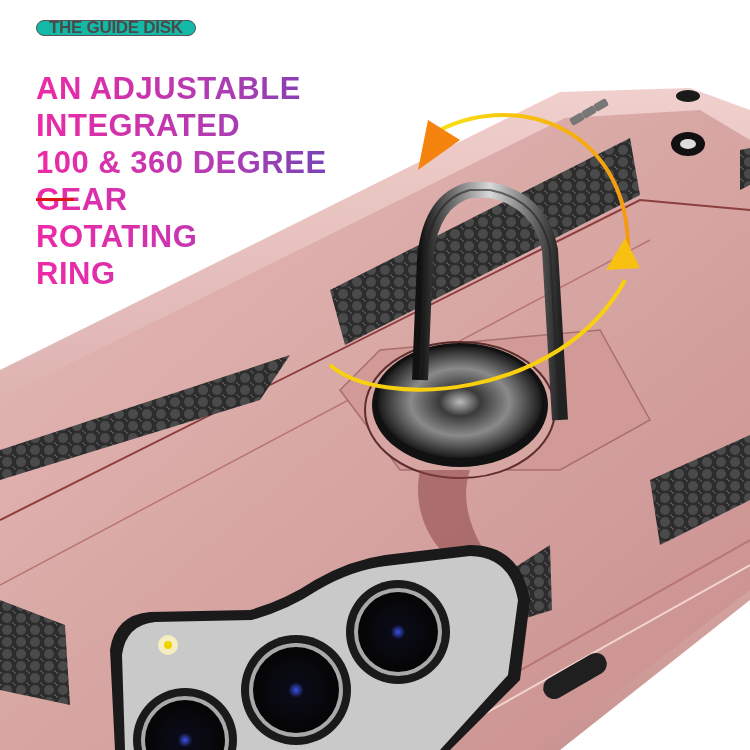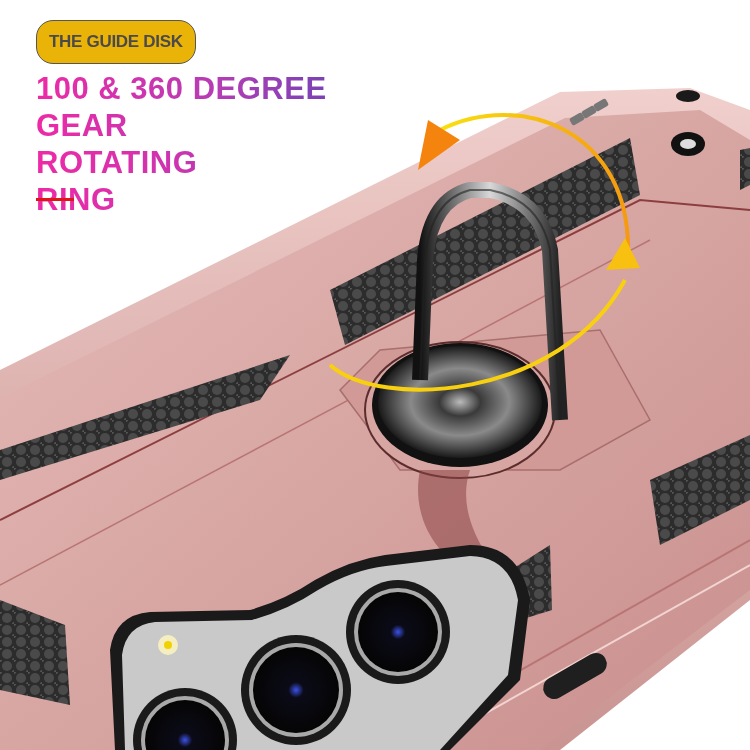--- a/index.html
+++ b/index.html
@@ -6,26 +6,26 @@
     body {
       width: 750px; height: 750px; overflow: hidden; position: relative;
       background: #ffffff;
       font-family: "DejaVu Sans", "Liberation Sans", sans-serif;
     }
     .stage { position: absolute; inset: 0; }
     .scene { position: absolute; left: 0; top: 0; width: 750px; height: 750px; }
 
     .pill {
       position: absolute; left: 36px; top: 20px;
-      height: 44px; padding: 0 12px; box-sizing: border-box;
+      height: 16px; padding: 0 12px; box-sizing: border-box;
       border: 1.5px solid #555; border-radius: 17px;
       display: flex; align-items: center;
       font-family: "Liberation Sans", sans-serif; font-weight: bold;
       font-size: 17px; color: #4a4a4a; letter-spacing: -0.3px;
-      background: #eab308;
+      background: #14b8a6;
     }
     .headline {
       position: absolute; left: 36px; top: 70px; margin: 0;
       font-family: "Liberation Sans", sans-serif; font-weight: bold;
       font-size: 31px; line-height: 37px; letter-spacing: 0.5px;
     }
     .headline span { display: block; background-clip: text; -webkit-background-clip: text; color: transparent; }
     .hl-1 { background-image: linear-gradient(90deg, #ee2aa6 0%, #a93db3 45%, #6140b6 75%, #2255b6 100%); width: 448px; }
     .hl-2 { background-image: linear-gradient(90deg, #ee2aa6 0%, #b43db5 50%, #5046b5 100%); width: 365px; }
     .hl-3 { background-image: linear-gradient(90deg, #ee2aa6 0%, #cc35b0 60%, #8e3cb4 100%); width: 240px; }
@@ -146,19 +146,20 @@
       <path d="M628,252 C630,130 520,90 440,130" fill="none" stroke="url(#yellowArc)" stroke-width="4"></path>
       <polygon points="418,170 428,120 460,140" fill="#f5840f"></polygon>
       <path d="M330,365 C380,410 560,400 625,280" fill="none" stroke="#f8d010" stroke-width="4"></path>
       <polygon points="625,238 606,270 640,268" fill="#f8c010"></polygon>
     </g>
   </svg>
 
   <div class="pill">THE GUIDE DISK</div>
 
   <h1 class="headline">
+    <span class="hl-1">AN ADJUSTABLE INTEGRATED</span>
     <span class="hl-2">100 &amp; 360 DEGREE GEAR</span>
     <span class="hl-3">ROTATING RING</span>
   </h1>
 
   <div class="red-rule"></div>
 
 </div>
 
 </body></html>

